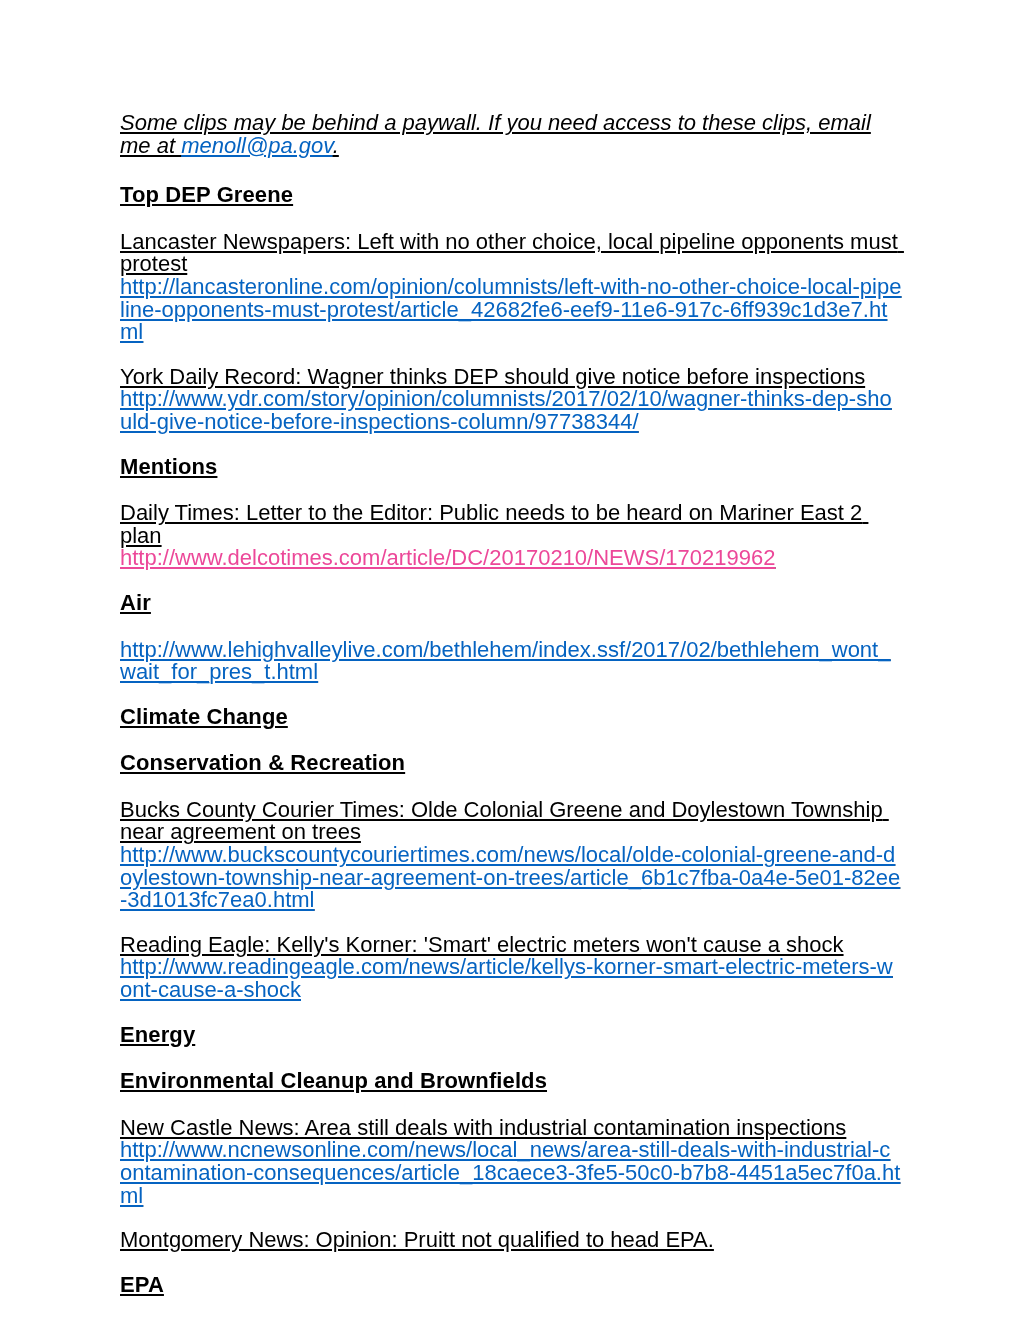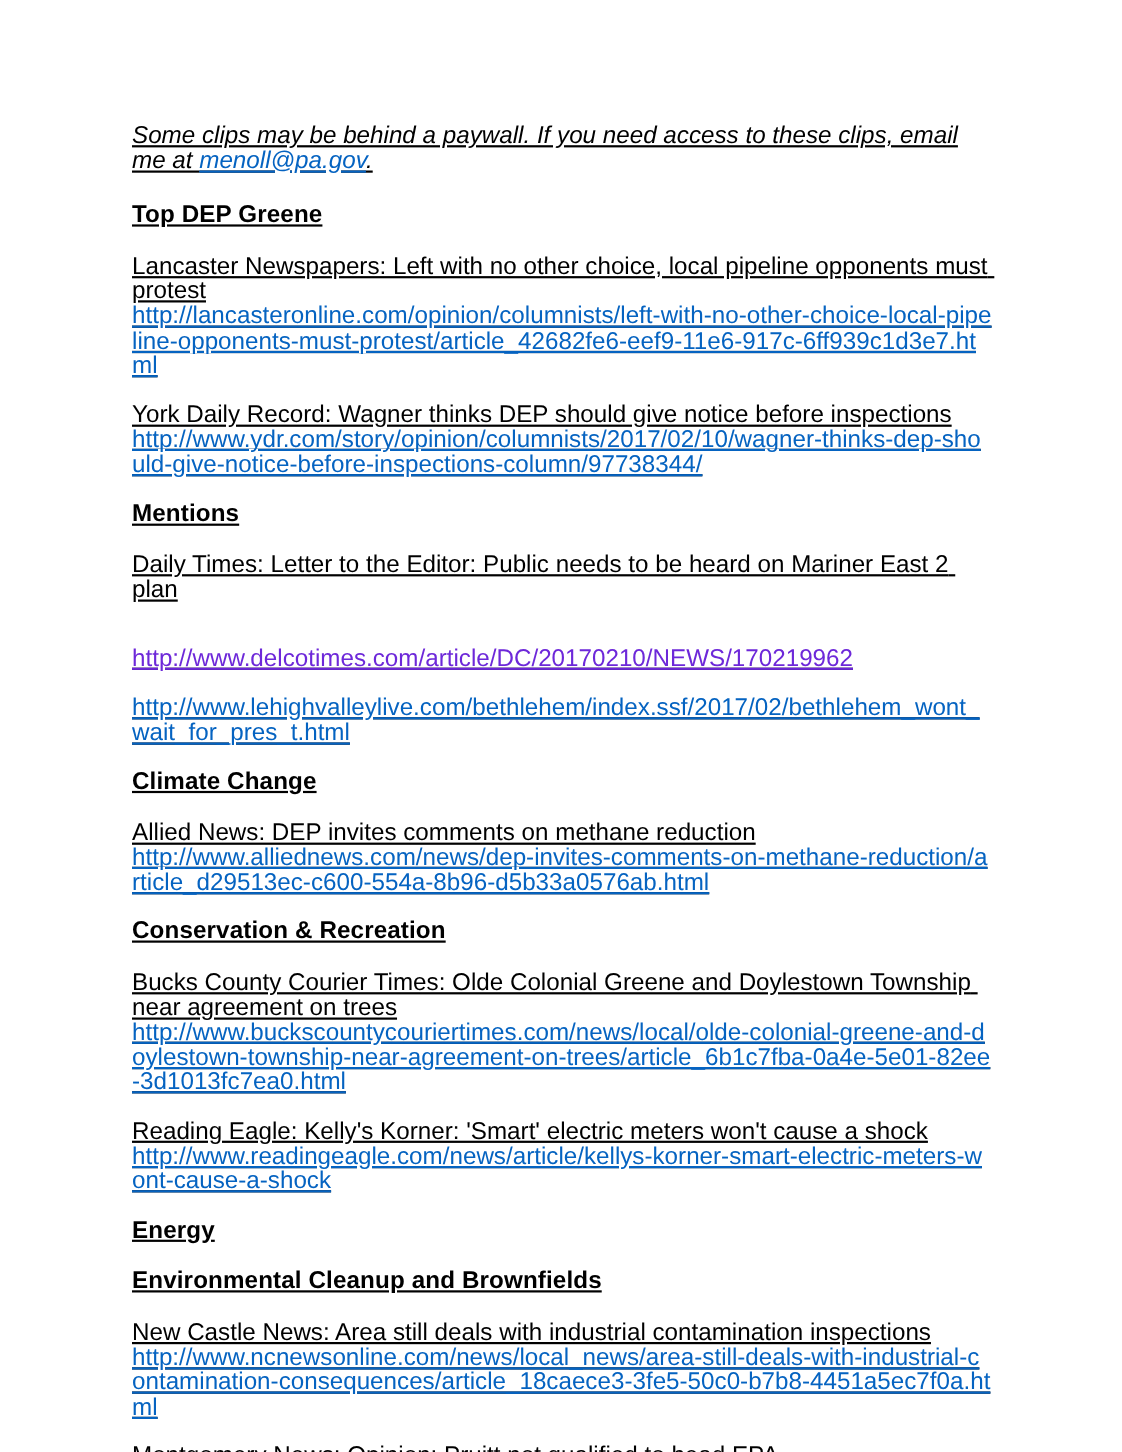--- a/index.html
+++ b/index.html
@@ -45,21 +45,21 @@
     display: block;
     white-space: pre-wrap;
   }
   .link {
     display: block;
     text-decoration: underline;
     word-break: break-all;
     white-space: pre-wrap;
   }
   .link.blue   { color: #0563c1; }
-  .link.purple { color: #6d28d9; margin-top: 40px; }
+  .link.purple { color: #ec4899; }
   a.inline-link {
     color: #0563c1;
     text-decoration: underline;
   }
 </style>
 </head>
 <body>
 
 <div class="page">
   <div class="doc-body">
@@ -79,30 +79,27 @@
           </p>
         </div>
         <div class="section">
           <p class="para section-heading">Mentions</p>
           <p class="para story">
             <span class="headline">Daily Times: Letter to the Editor: Public needs to be heard on Mariner East 2 plan</span>
             <a class="link purple" href="#">http://www.delcotimes.com/article/DC/20170210/NEWS/170219962</a>
           </p>
         </div>
         <div class="section">
+          <p class="para section-heading">Air</p>
           <p class="para story">
             <a class="link blue" href="#">http://www.lehighvalleylive.com/bethlehem/index.ssf/2017/02/bethlehem_wont_wait_for_pres_t.html</a>
           </p>
         </div>
         <div class="section">
           <p class="para section-heading">Climate Change</p>
-          <p class="para story">
-            <span class="headline">Allied News: DEP invites comments on methane reduction</span>
-            <a class="link blue" href="#">http://www.alliednews.com/news/dep-invites-comments-on-methane-reduction/article_d29513ec-c600-554a-8b96-d5b33a0576ab.html</a>
-          </p>
         </div>
         <div class="section">
           <p class="para section-heading">Conservation &amp; Recreation</p>
           <p class="para story">
             <span class="headline">Bucks County Courier Times: Olde Colonial Greene and Doylestown Township near agreement on trees</span>
             <a class="link blue" href="#">http://www.buckscountycouriertimes.com/news/local/olde-colonial-greene-and-doylestown-township-near-agreement-on-trees/article_6b1c7fba-0a4e-5e01-82ee-3d1013fc7ea0.html</a>
           </p>
         </div>
         <div class="section">
           <p class="para story">

